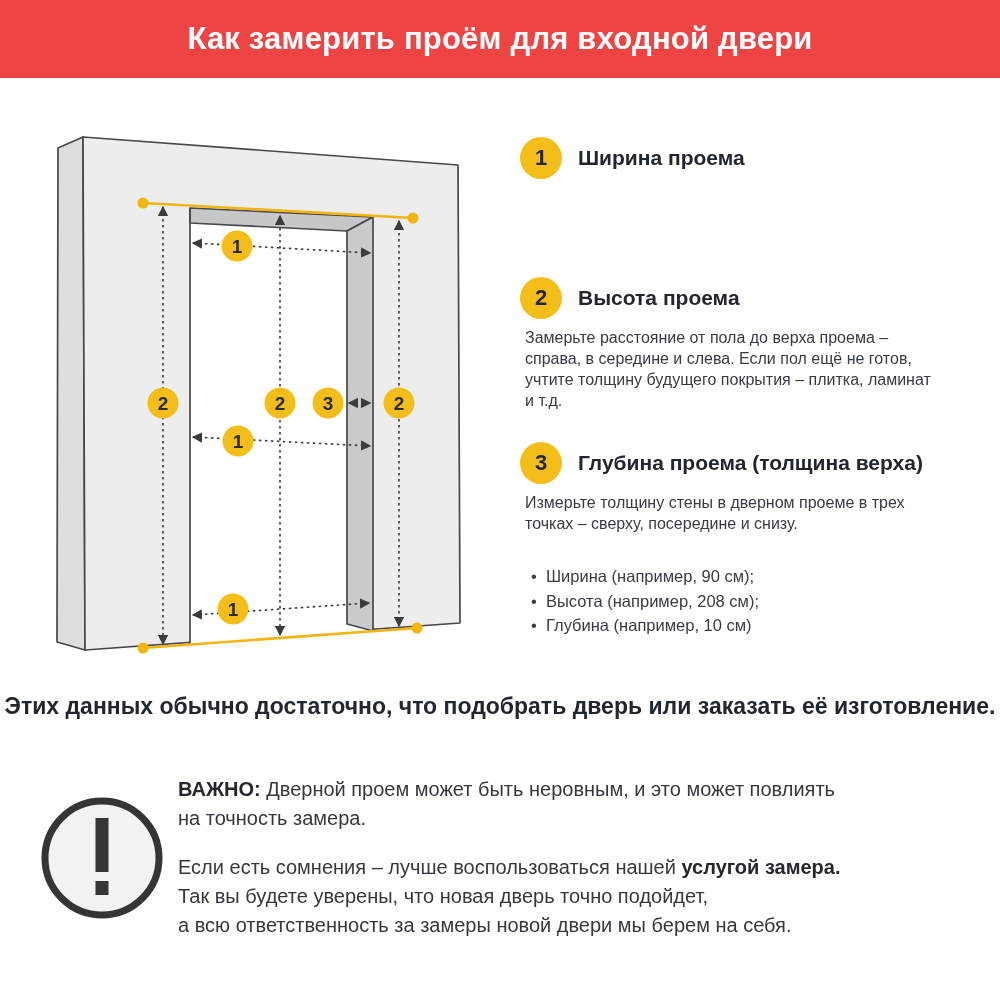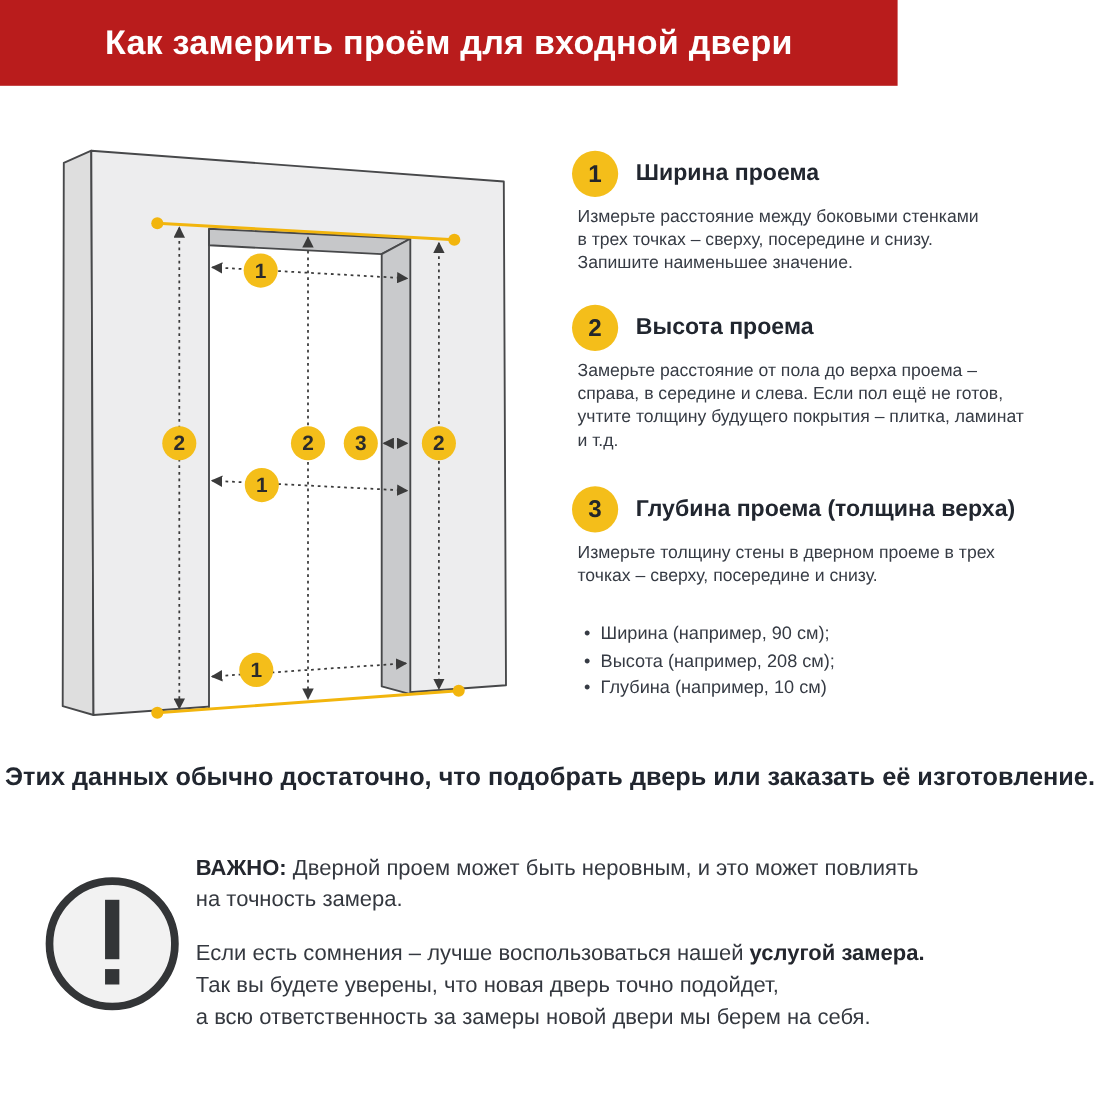--- a/index.html
+++ b/index.html
@@ -3,22 +3,22 @@
 <meta charset="utf-8">
 <style>
   html,body{margin:0;padding:0;}
   body{
     width:1000px;height:1000px;position:relative;background:#ffffff;
     font-family:"Liberation Sans","DejaVu Sans",sans-serif;
     -webkit-font-smoothing:antialiased;overflow:hidden;
   }
   
   .header{
-    position:absolute;left:0;top:0;width:816px;height:78px;
-    background:#b91c1c;display:flex;align-items:center;justify-content:center;
+    position:absolute;left:0;top:0;width:1000px;height:78px;
+    background:#ef4444;display:flex;align-items:center;justify-content:center;
   }
   .header h1{
     margin:0;color:#ffffff;font-size:31px;font-weight:700;letter-spacing:.2px;
   }
   
   .diagram{position:absolute;left:30px;top:110px;width:470px;height:570px;}
   .marker-num{
     font-family:"Liberation Sans","DejaVu Sans",sans-serif;
     font-size:19px;font-weight:700;fill:#2B2B2B;text-anchor:middle;
   }
@@ -132,23 +132,20 @@
       <text class="marker-num" x="298" y="299.5">3</text>
     </g>
   </g>
 </svg>
 
 <div class="step" style="top:137px">
   <div class="step-head">
     <div class="num-badge">1</div>
     <div class="step-title">Ширина проема</div>
   </div>
-  <div class="step-body">Измерьте расстояние между боковыми стенками
-в трех точках – сверху, посередине и снизу.
-Запишите наименьшее значение.</div>
 </div>
 
 <div class="step" style="top:277px">
   <div class="step-head">
     <div class="num-badge">2</div>
     <div class="step-title">Высота проема</div>
   </div>
   <div class="step-body">Замерьте расстояние от пола до верха проема –
 справа, в середине и слева. Если пол ещё не готов,
 учтите толщину будущего покрытия – плитка, ламинат

